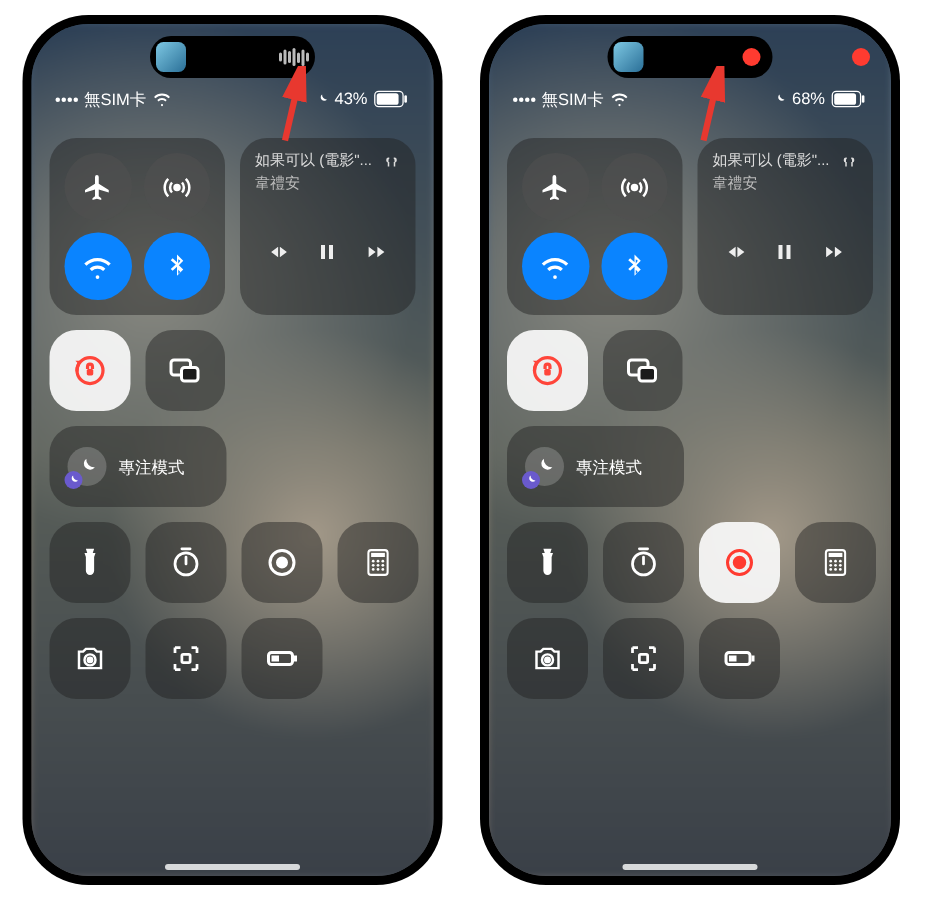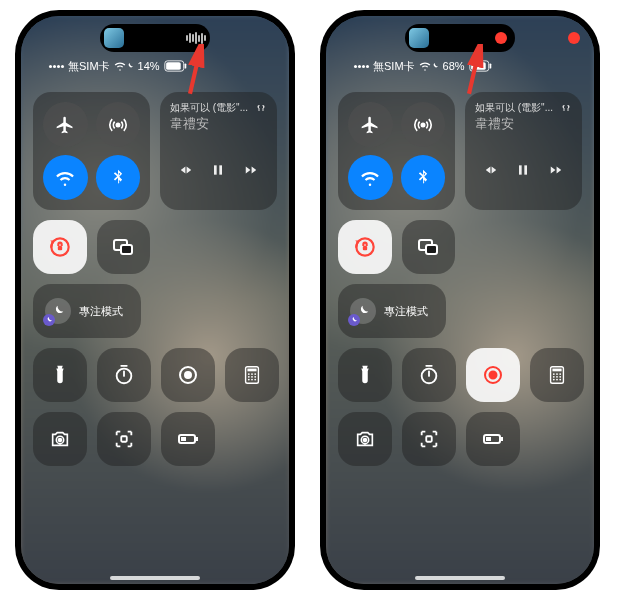--- a/index.html
+++ b/index.html
@@ -11,48 +11,48 @@
     background:linear-gradient(160deg,#3a5068 0%,#5a6a7a 25%,#7a7468 50%,#6a6460 75%,#4a5058 100%)}
   .blurbg{position:absolute;inset:0;filter:blur(2px);
     background:radial-gradient(circle at 30% 30%,#8a8a82 0,transparent 40%),
                radial-gradient(circle at 70% 60%,#a29888 0,transparent 35%),
                linear-gradient(180deg,#2d4056,#5a605a,#3a4048)}
   .island{position:absolute;top:8px;left:50%;transform:translateX(-50%);width:110px;height:28px;background:#000;border-radius:16px;display:flex;align-items:center;justify-content:space-between;padding:0 4px;box-sizing:border-box}
   .island .art{width:20px;height:20px;border-radius:5px;background:linear-gradient(135deg,#7ec8e3,#2a6f97)}
   .island .wave{display:flex;gap:1px;align-items:center}
   .island .wave span{width:2px;background:#bbb;display:block;border-radius:1px}
   .rec-dot{position:absolute;top:16px;right:14px;width:12px;height:12px;border-radius:50%;background:#ff3b30}
-  .statusbar{position:absolute;top:40px;left:12px;right:0;height:20px;display:flex;justify-content:flex-start;align-items:center;padding:0 16px;color:#fff;font-size:11px}
+  .statusbar{position:absolute;top:40px;left:0;right:0;height:20px;display:flex;justify-content:space-between;align-items:center;padding:0 16px;color:#fff;font-size:11px}
   .statusbar .leftside{display:flex;align-items:center;gap:4px}
   .statusbar .rightside{display:flex;align-items:center;gap:4px}
   .dots{display:flex;gap:1px}
   .dots span{width:3px;height:3px;border-radius:50%;background:#fff}
 
   .cc{position:absolute;top:76px;left:12px;right:12px;bottom:20px}
   .row{display:flex;gap:10px;margin-bottom:10px}
 
   .tile{background:rgba(30,30,30,0.45);border-radius:18px;box-sizing:border-box;position:relative}
 
   .conn{width:118px;height:118px;display:grid;grid-template-columns:1fr 1fr;grid-template-rows:1fr 1fr;gap:8px;padding:10px}
   .cbtn{border-radius:50%;display:flex;align-items:center;justify-content:center}
   .cbtn.off{background:rgba(80,80,80,0.6)}
   .cbtn.on{background:#0a84ff}
 
   .media{width:118px;height:118px;padding:10px;color:#ddd;display:flex;flex-direction:column}
   .media .head{display:flex;justify-content:space-between;font-size:10px;align-items:start}
   .media .title{font-size:10px;line-height:12px;max-width:80px}
-  .media .sub{font-size:13px;color:#bbb;margin-top:1px}
+  .media .sub{font-size:10px;color:#bbb;margin-top:1px}
   .media .ap{color:#bbb}
   .media .ctrls{flex:1;display:flex;align-items:center;justify-content:space-around;font-size:14px;color:#eee;margin-top:6px}
 
   .sq{width:54px;height:54px;display:flex;align-items:center;justify-content:center}
   .sq.white{background:rgba(250,250,250,0.92)}
   .sq.orange{color:#ff453a}
 
-  .focus{width:108px;height:54px;display:flex;align-items:center;gap:8px;padding:0 12px;color:#fff;font-size:11px}
+  .focus{width:118px;height:54px;display:flex;align-items:center;gap:8px;padding:0 12px;color:#fff;font-size:11px}
   .focus .ficon{width:26px;height:26px;border-radius:50%;background:rgba(255,255,255,0.2);display:flex;align-items:center;justify-content:center;position:relative}
   .focus .mini{position:absolute;bottom:-2px;left:-2px;width:12px;height:12px;border-radius:50%;background:#6a5acd;display:flex;align-items:center;justify-content:center}
 
   .homebar{position:absolute;bottom:4px;left:50%;transform:translateX(-50%);width:90px;height:4px;border-radius:2px;background:rgba(255,255,255,0.8)}
 
   .arrow{position:absolute;width:20px;height:56px;pointer-events:none}
   .arrow svg{width:100%;height:100%}
   .phone.left .arrow{top:34px;left:170px}
   .phone.right .arrow{top:34px;left:144px}
 
@@ -92,21 +92,21 @@
                 <path d="M12 18.5a1.5 1.5 0 1 0 0 3 1.5 1.5 0 0 0 0-3zm-4.5-3.3a6.5 6.5 0 0 1 9 0l1.8-1.8a9 9 0 0 0-12.6 0l1.8 1.8zM3.2 11a12.5 12.5 0 0 1 17.6 0l1.8-1.8a15 15 0 0 0-21.2 0L3.2 11z"></path>
               </svg>
             </span>
         </div>
         <div class="rightside">
           <span>
               <svg viewBox="0 0 24 24" width="8" height="8" fill="#fff">
                 <path d="M21 12.8A9 9 0 0 1 11.2 3a7 7 0 1 0 9.8 9.8z"></path>
               </svg>
             </span>
-          <span>14%</span>
+          <span>43%</span>
           <span>
               <svg viewBox="0 0 28 14" width="24" height="12">
                 <rect x="1" y="1" width="22" height="12" rx="3" fill="none" stroke="#fff" stroke-width="1"></rect>
                 <rect x="24" y="4" width="2" height="6" rx="1" fill="#fff"></rect>
                 <rect x="2.5" y="2.5" width="17" height="9" rx="2" fill="#fff"></rect>
               </svg>
             </span>
         </div>
       </div>
 

